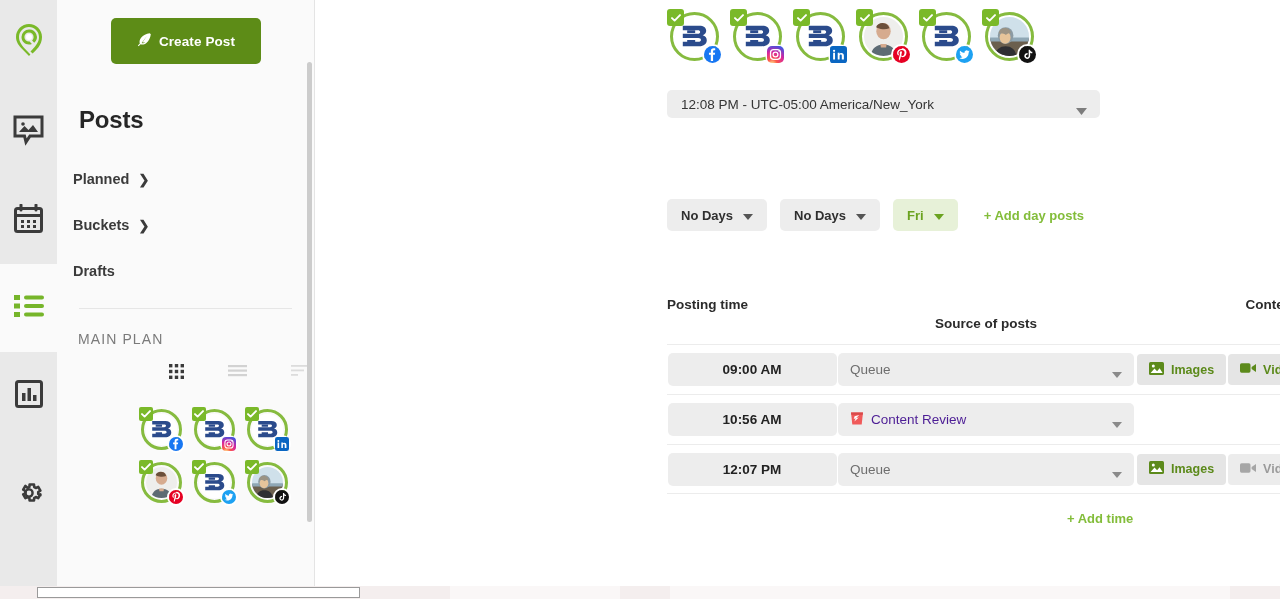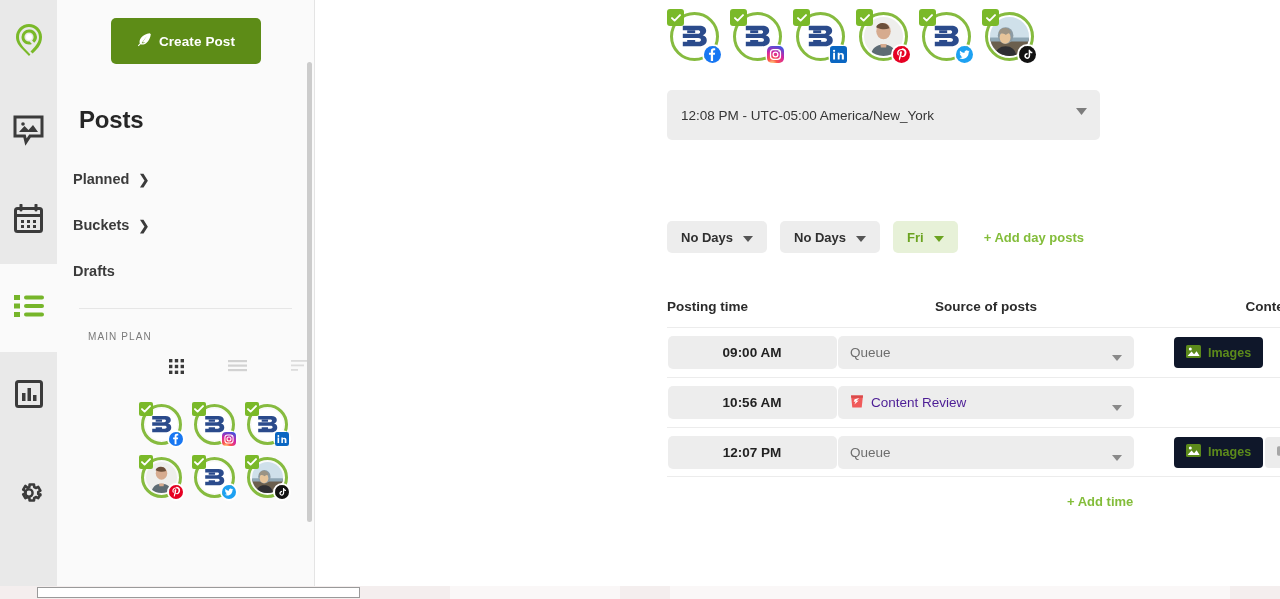--- a/index.html
+++ b/index.html
@@ -66,24 +66,24 @@
     height: 46px;
     cursor: pointer;
   }
   .nav-item.active { color: #7cb342; }
   .chev {
     font-size: 13px; font-weight: bold; color: #3b3b3b;
     display: inline-block;
   }
   .divider { height: 1px; background: #e6e6e6; margin: 14px 22px 0 22px; }
   .plan-label {
-    font-size: 10px;
+    font-size: 14px;
     letter-spacing: 1.1px;
     color: #7a7a7a;
-    margin: 22px 0 0 31px;
+    margin: 22px 0 0 21px;
   }
   .view-toggles {
     display: flex; align-items: center; gap: 44px;
     margin: 17px 0 0 112px;
   }
   .vt { cursor: pointer; }
   .avatar-grid {
     display: flex; flex-wrap: wrap;
     gap: 8px 8px;
     margin: 24px 0 0 82px;
@@ -149,21 +149,21 @@
   }
   
   .av.sm { width: 45px; height: 45px; flex: 0 0 45px; }
   .av.sm .ring { left: 2px; top: 2px; width: 41px; height: 41px; border-width: 3px; }
   .av.sm .inner { left: 7px; top: 7px; width: 31px; height: 31px; }
   .av.sm .check { width: 14px; height: 14px; border-radius: 2px; }
   .av.sm .badge { width: 18px; height: 18px; }
 
   .tz-select {
     margin: 26px 0 0 352px;
-    width: 433px; height: 50px;
+    width: 433px; height: 28px;
     background: #ededed;
     border: none; border-radius: 5px;
     display: flex; align-items: center;
     padding: 0 14px;
     font-size: 13.5px;
     color: #353535;
     position: relative;
     cursor: pointer;
   }
   .tz-select .caret { position: absolute; right: 13px; top: 13px; }
@@ -193,21 +193,21 @@
   }
 
   
   .tbl { margin: 46px 0 0 0; padding-left: 352px; }
   .thead {
     display: flex; align-items: center;
     font-size: 13.5px; font-weight: bold; color: #2b2b2b;
     padding-bottom: 13px;
   }
   .th-time { width: 170px; }
-  .th-src  { width: 298px; text-align: center; }
+  .th-src  { width: 298px; text-align: center; margin-top: 39px; }
   .th-content { width: 374px; text-align: center; }
 
   .trow {
     display: flex; align-items: center;
     border-top: 1px solid #ececec;
     height: 50px;
   }
   .trow.last { border-bottom: 1px solid #ececec; }
   .cell-time {
     width: 170px;
@@ -241,21 +241,21 @@
   }
   .cbtn {
     height: 31px;
     border-radius: 4px;
     display: flex; align-items: center; gap: 7px;
     padding: 0 12px;
     font-size: 12.5px; font-weight: bold;
     cursor: pointer;
     white-space: nowrap;
   }
-  .cbtn.on  { background: #0f172a; color: #5c8a1b; margin-left: 37px; }
+  .cbtn.on  { background: #e5e5e5; color: #5c8a1b; }
   .cbtn.off { background: #ececec; color: #9b9b9b; }
 
   .add-time {
     font-size: 13px; font-weight: bold; color: #83bd3a;
     margin: 17px 0 0 400px;
     cursor: pointer;
   }
 
   
   .hscroll {

